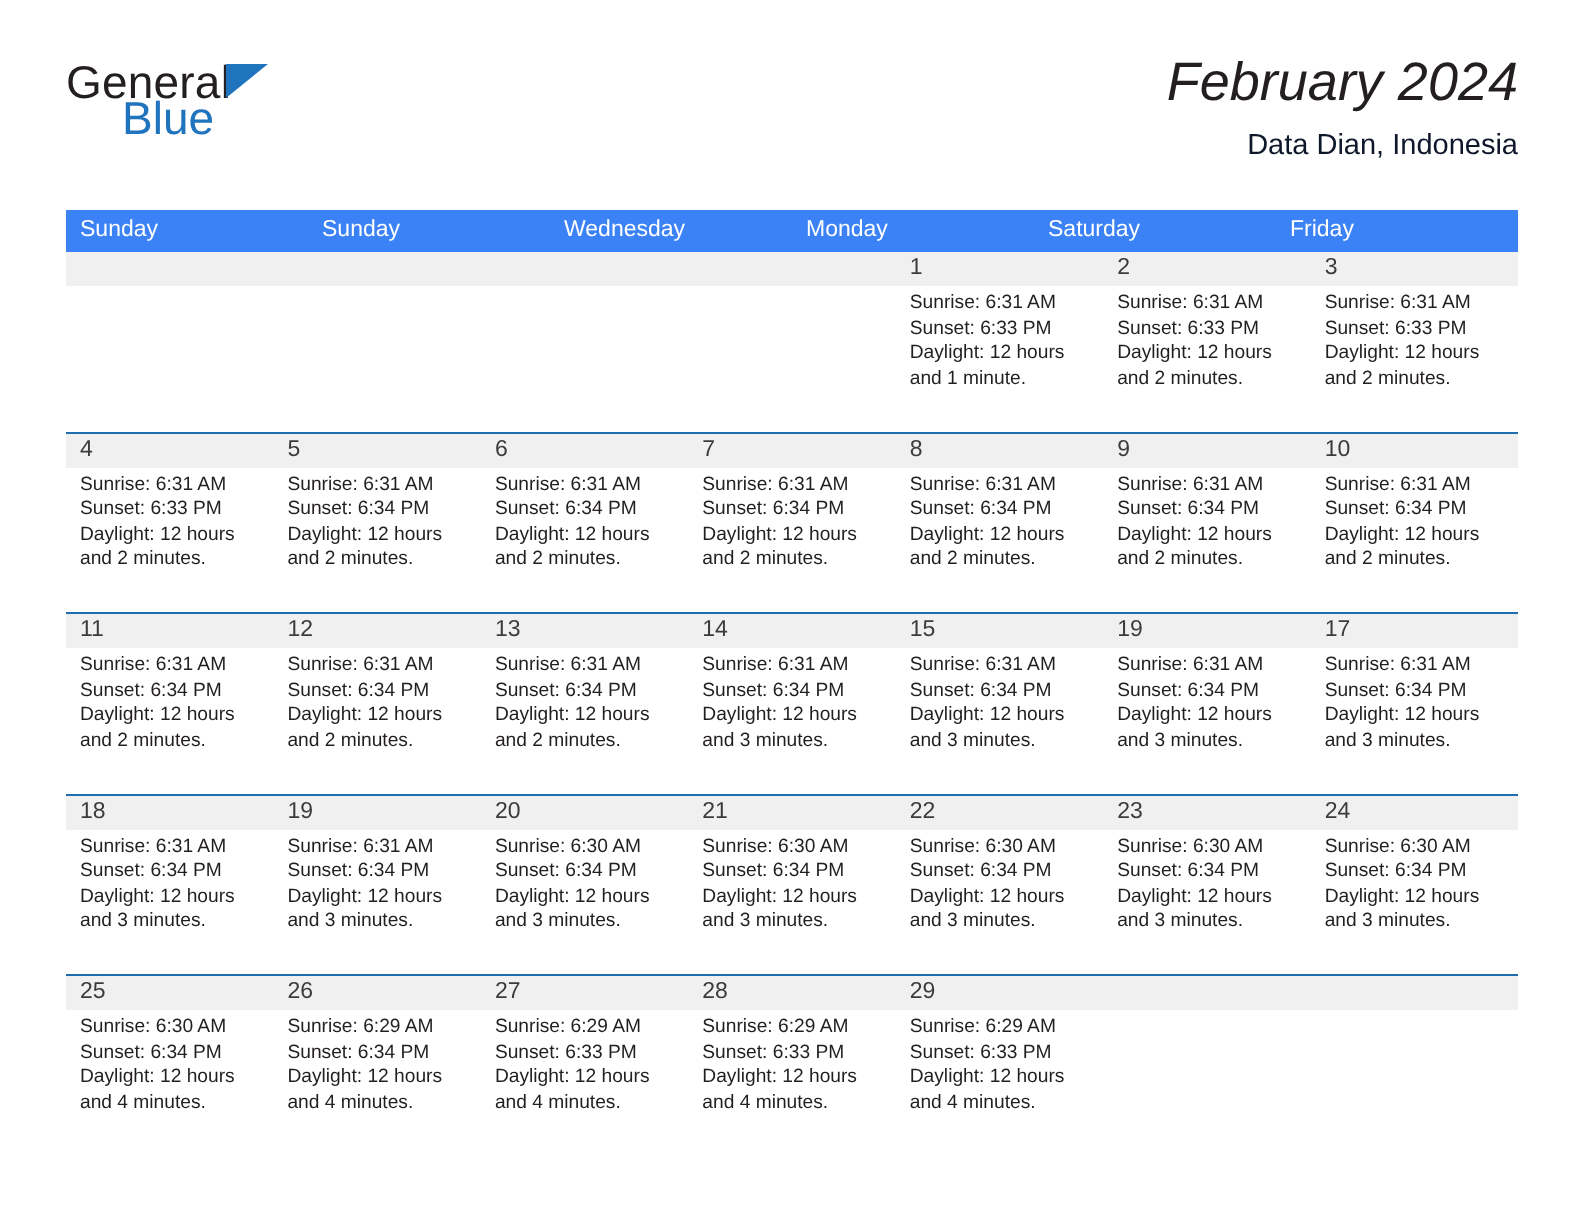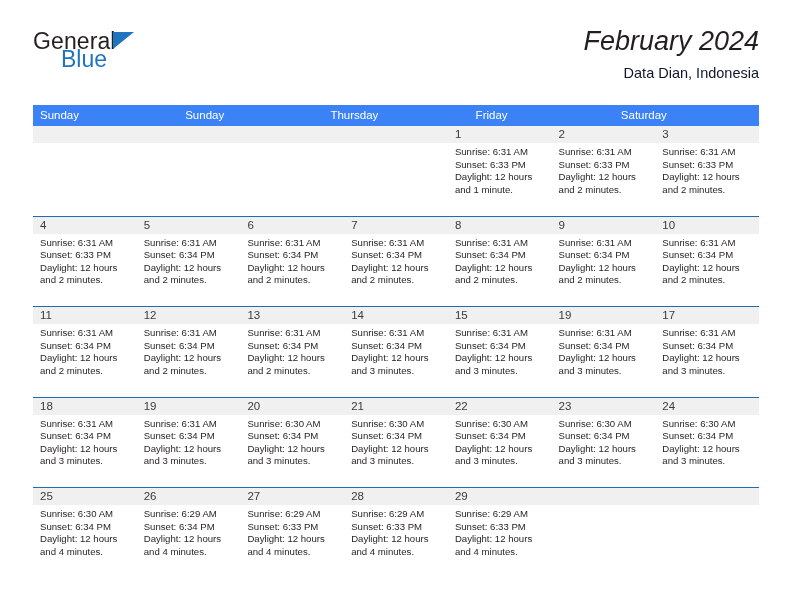--- a/index.html
+++ b/index.html
@@ -159,23 +159,24 @@
     <div class="title-block">
       <div class="cal-title">February 2024</div>
       <div class="cal-subtitle">Data Dian, Indonesia</div>
     </div>
   </div>
 
   <div class="calendar">
     <div class="weekdays" id="weekday-row">
         <div class="weekday">Sunday</div>
         <div class="weekday">Sunday</div>
-        <div class="weekday">Thursday</div>
+        <div class="weekday">Wednesday</div>
+        <div class="weekday">Monday</div>
+        <div class="weekday">Saturday</div>
         <div class="weekday">Friday</div>
-        <div class="weekday">Saturday</div>
       </div>
     <div id="weeks-container">
         <div class="week">
           <div class="day empty">
             <span class="day-num"></span>
           </div>
           <div class="day empty">
             <span class="day-num"></span>
           </div>
           <div class="day empty">

